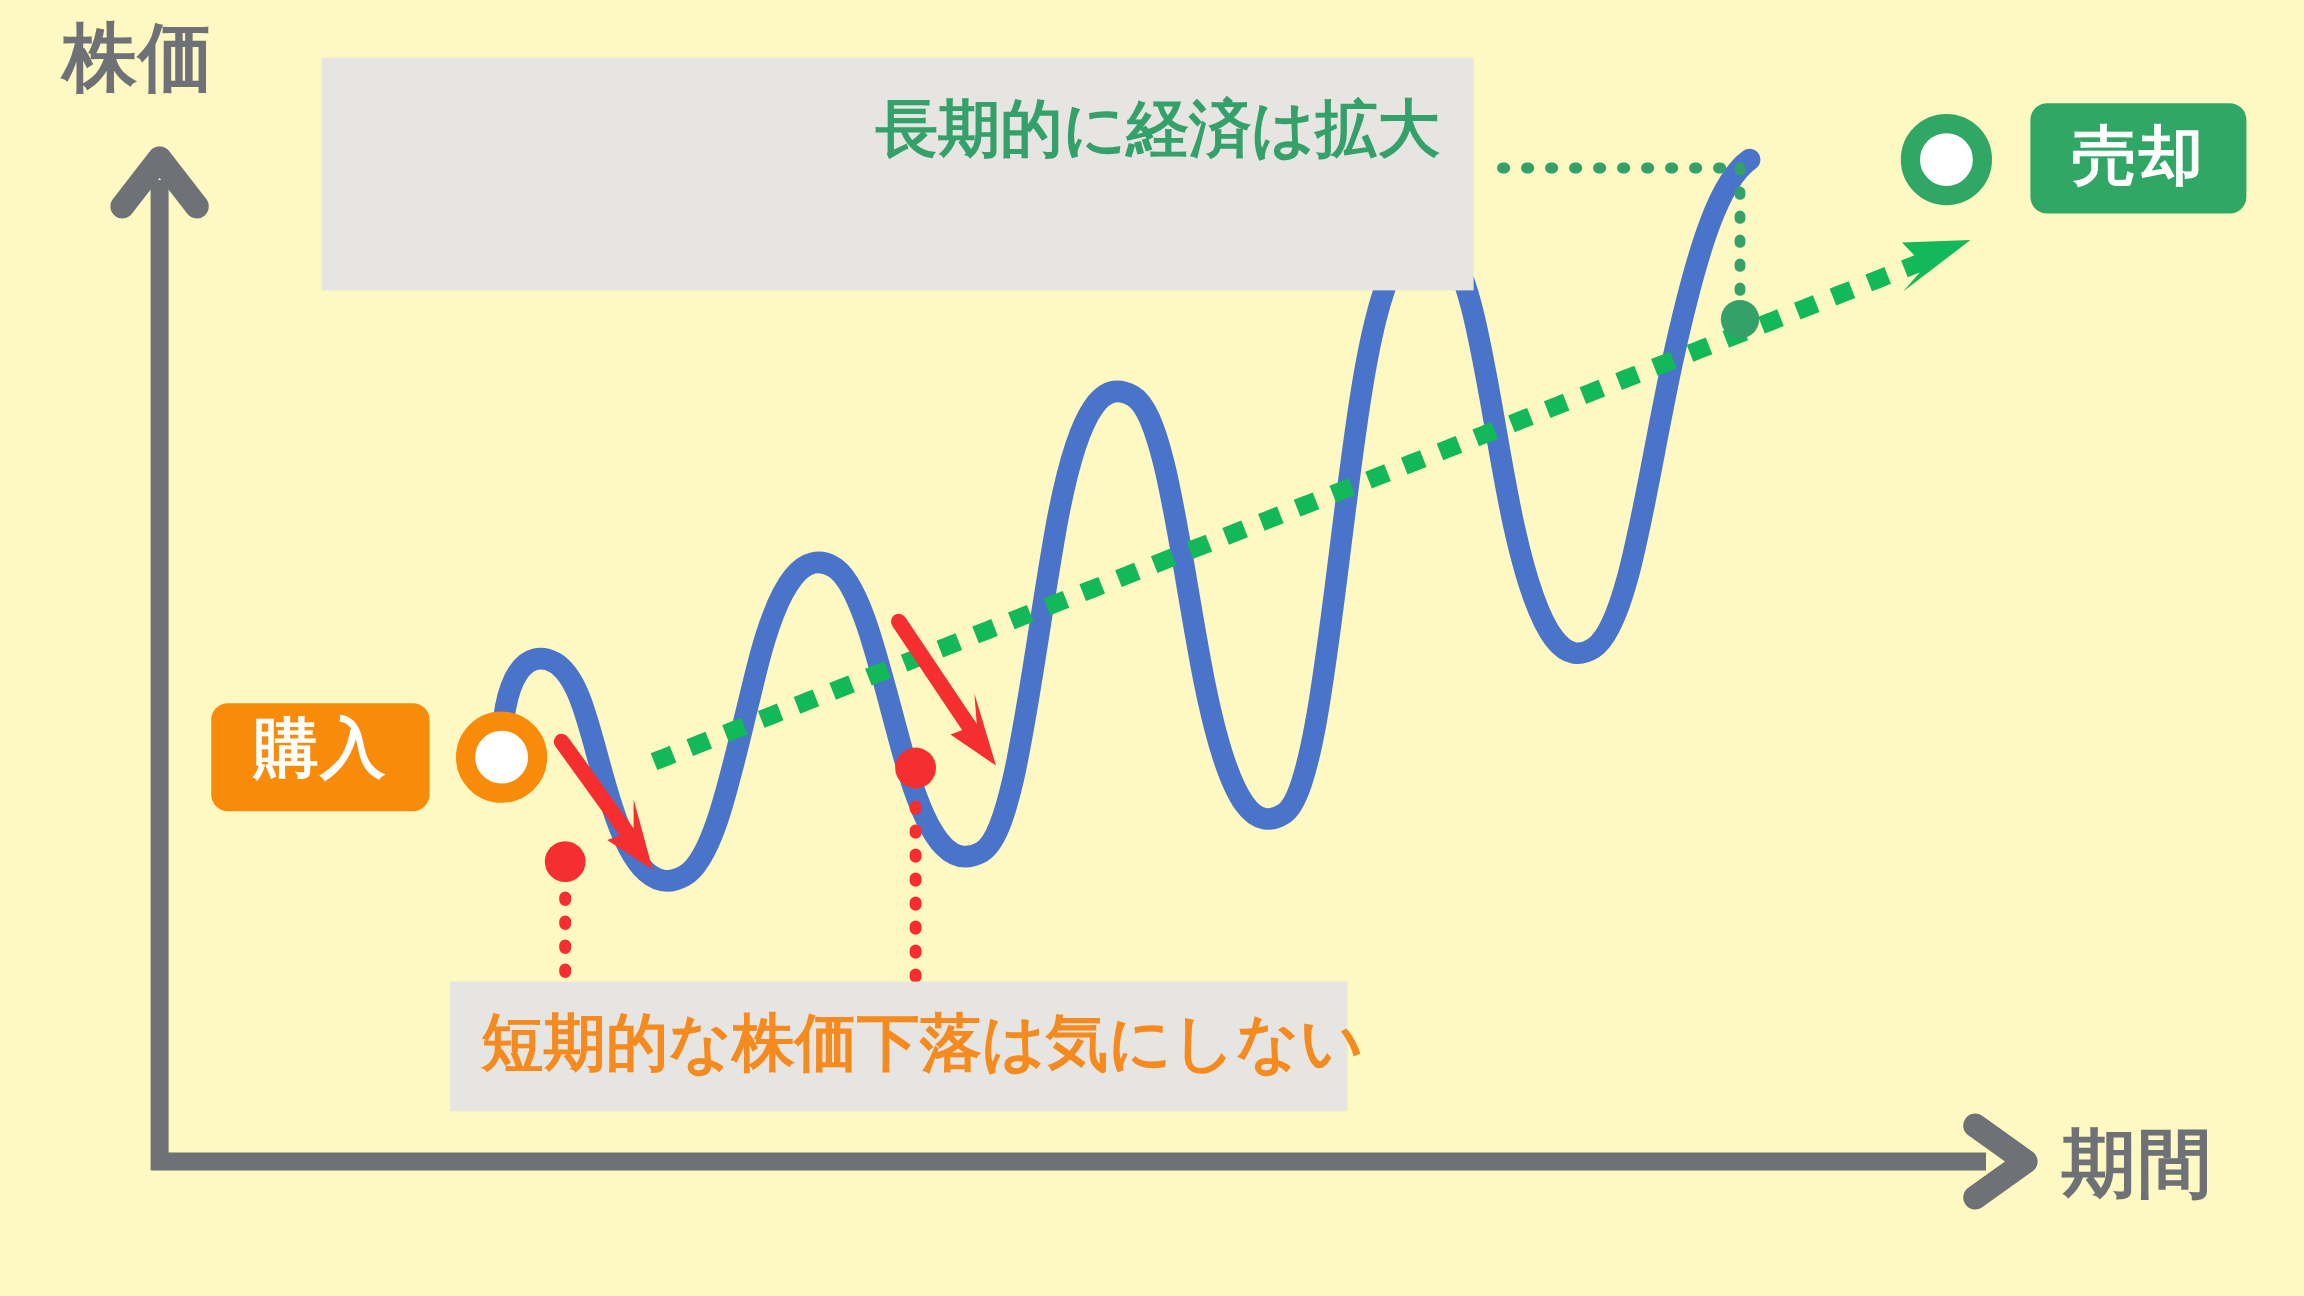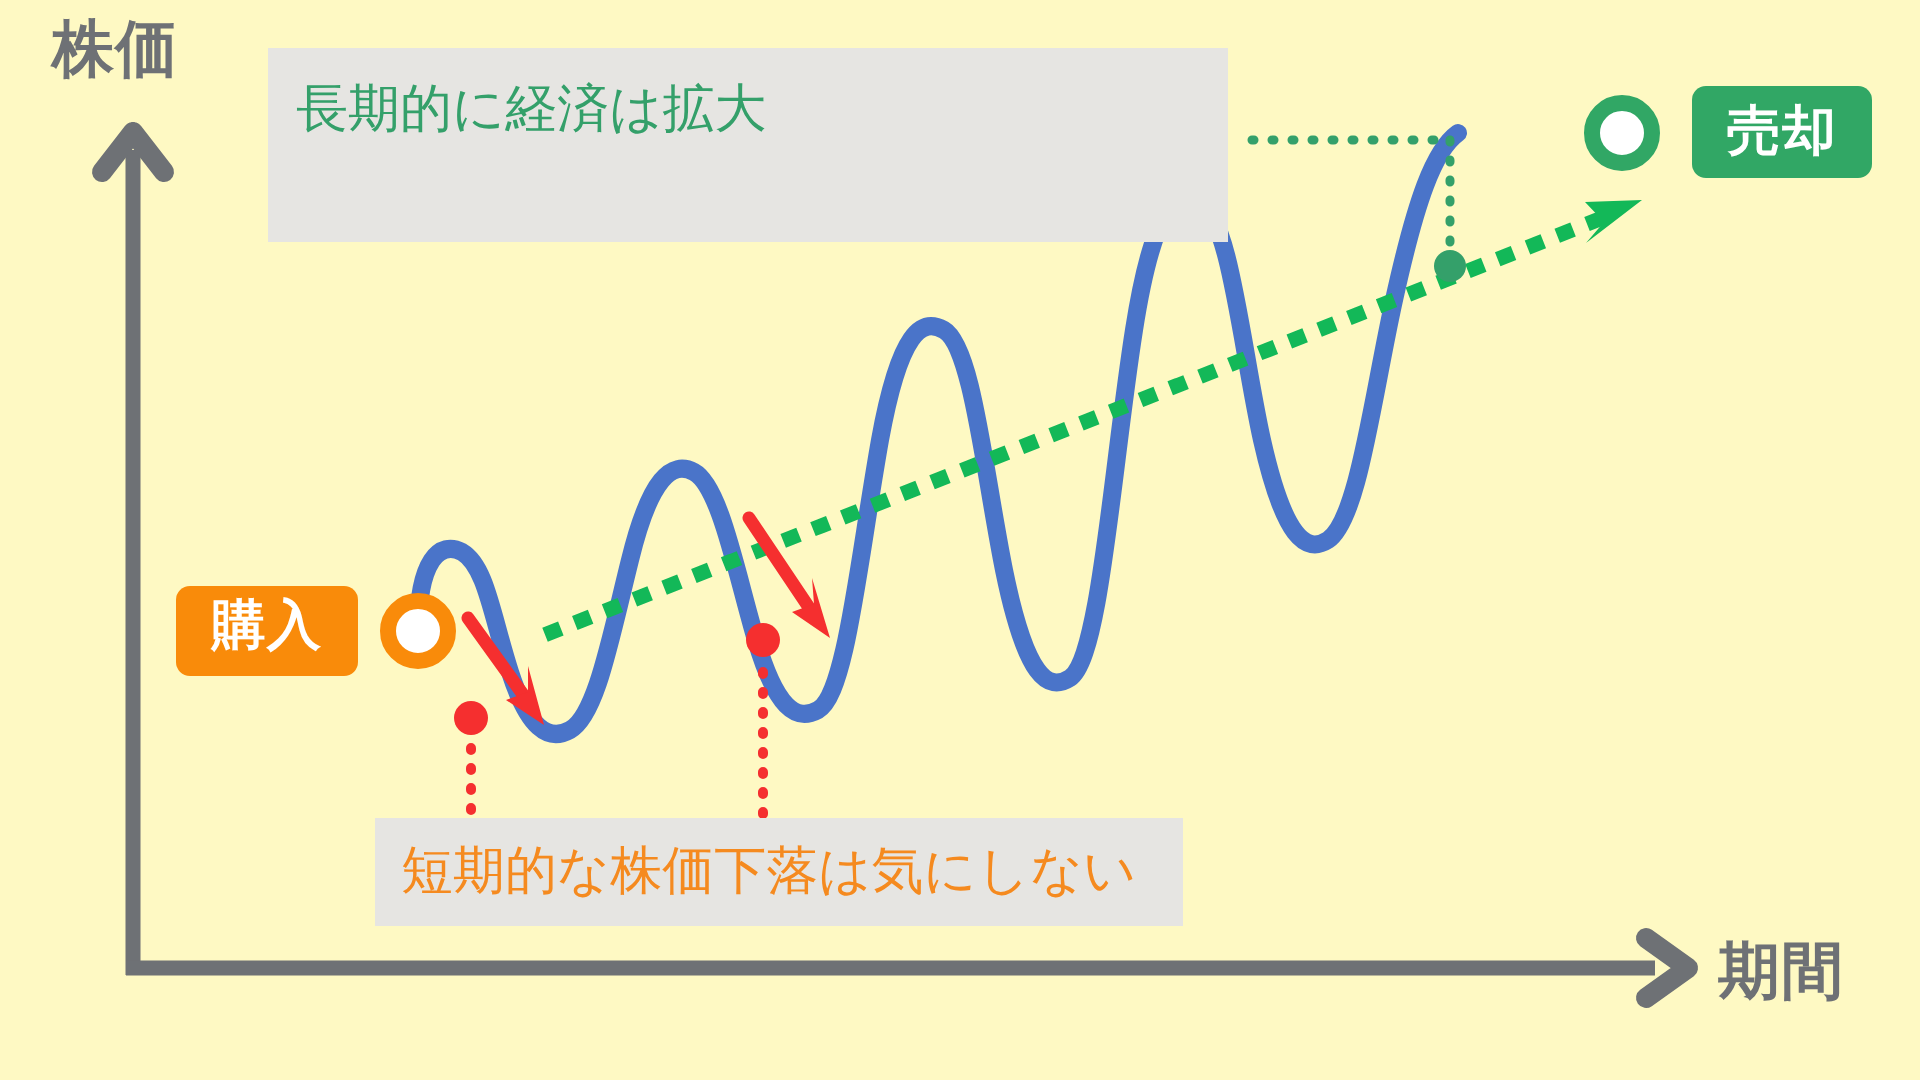--- a/index.html
+++ b/index.html
@@ -87,31 +87,32 @@
     left: 268px;
     top: 48px;
     width: 960px;
     height: 194px;
     padding: 26px 28px 0 28px;
   }
   #growth-note .note-line {
     color: #34a濃;
   }
   .note-line {
-    font-weight: normal;
+    font-weight: bold;
     font-size: 52px;
     line-height: 1.32;
     white-space: nowrap;
+    text-align: right;
   }
   #growth-note .note-line { color: #34a06a; }
 
   #dip-note {
     left: 375px;
     top: 818px;
-    width: 808px;
+    width: 748px;
     height: 108px;
     padding: 18px 0 0 26px;
   }
   #dip-note .note-line { color: #f58a1f; font-size: 52px; }
 </style>
 </head>
 <body>
 
 <div id="stage">
 

